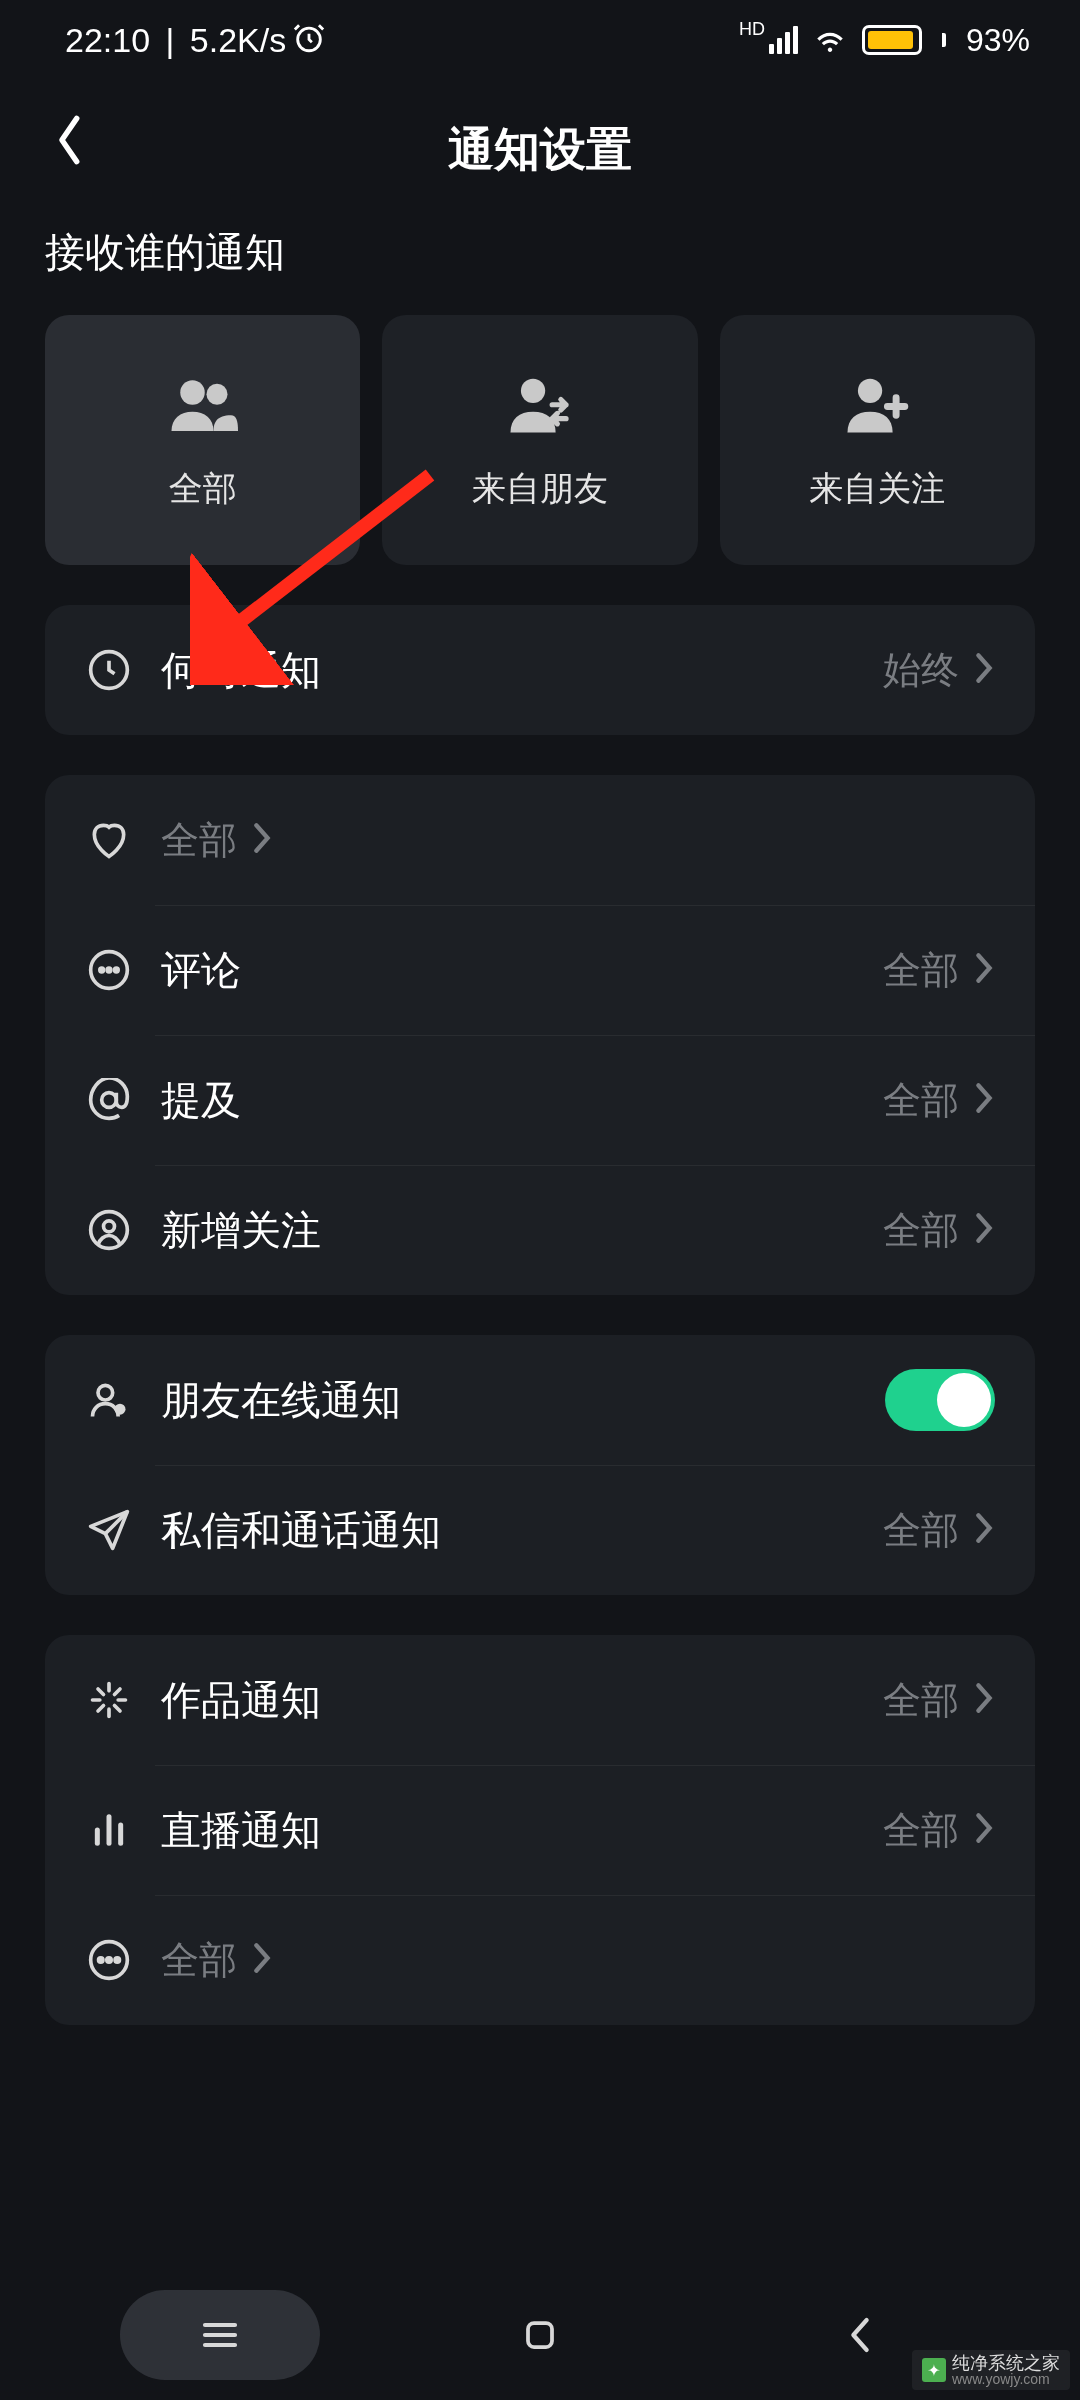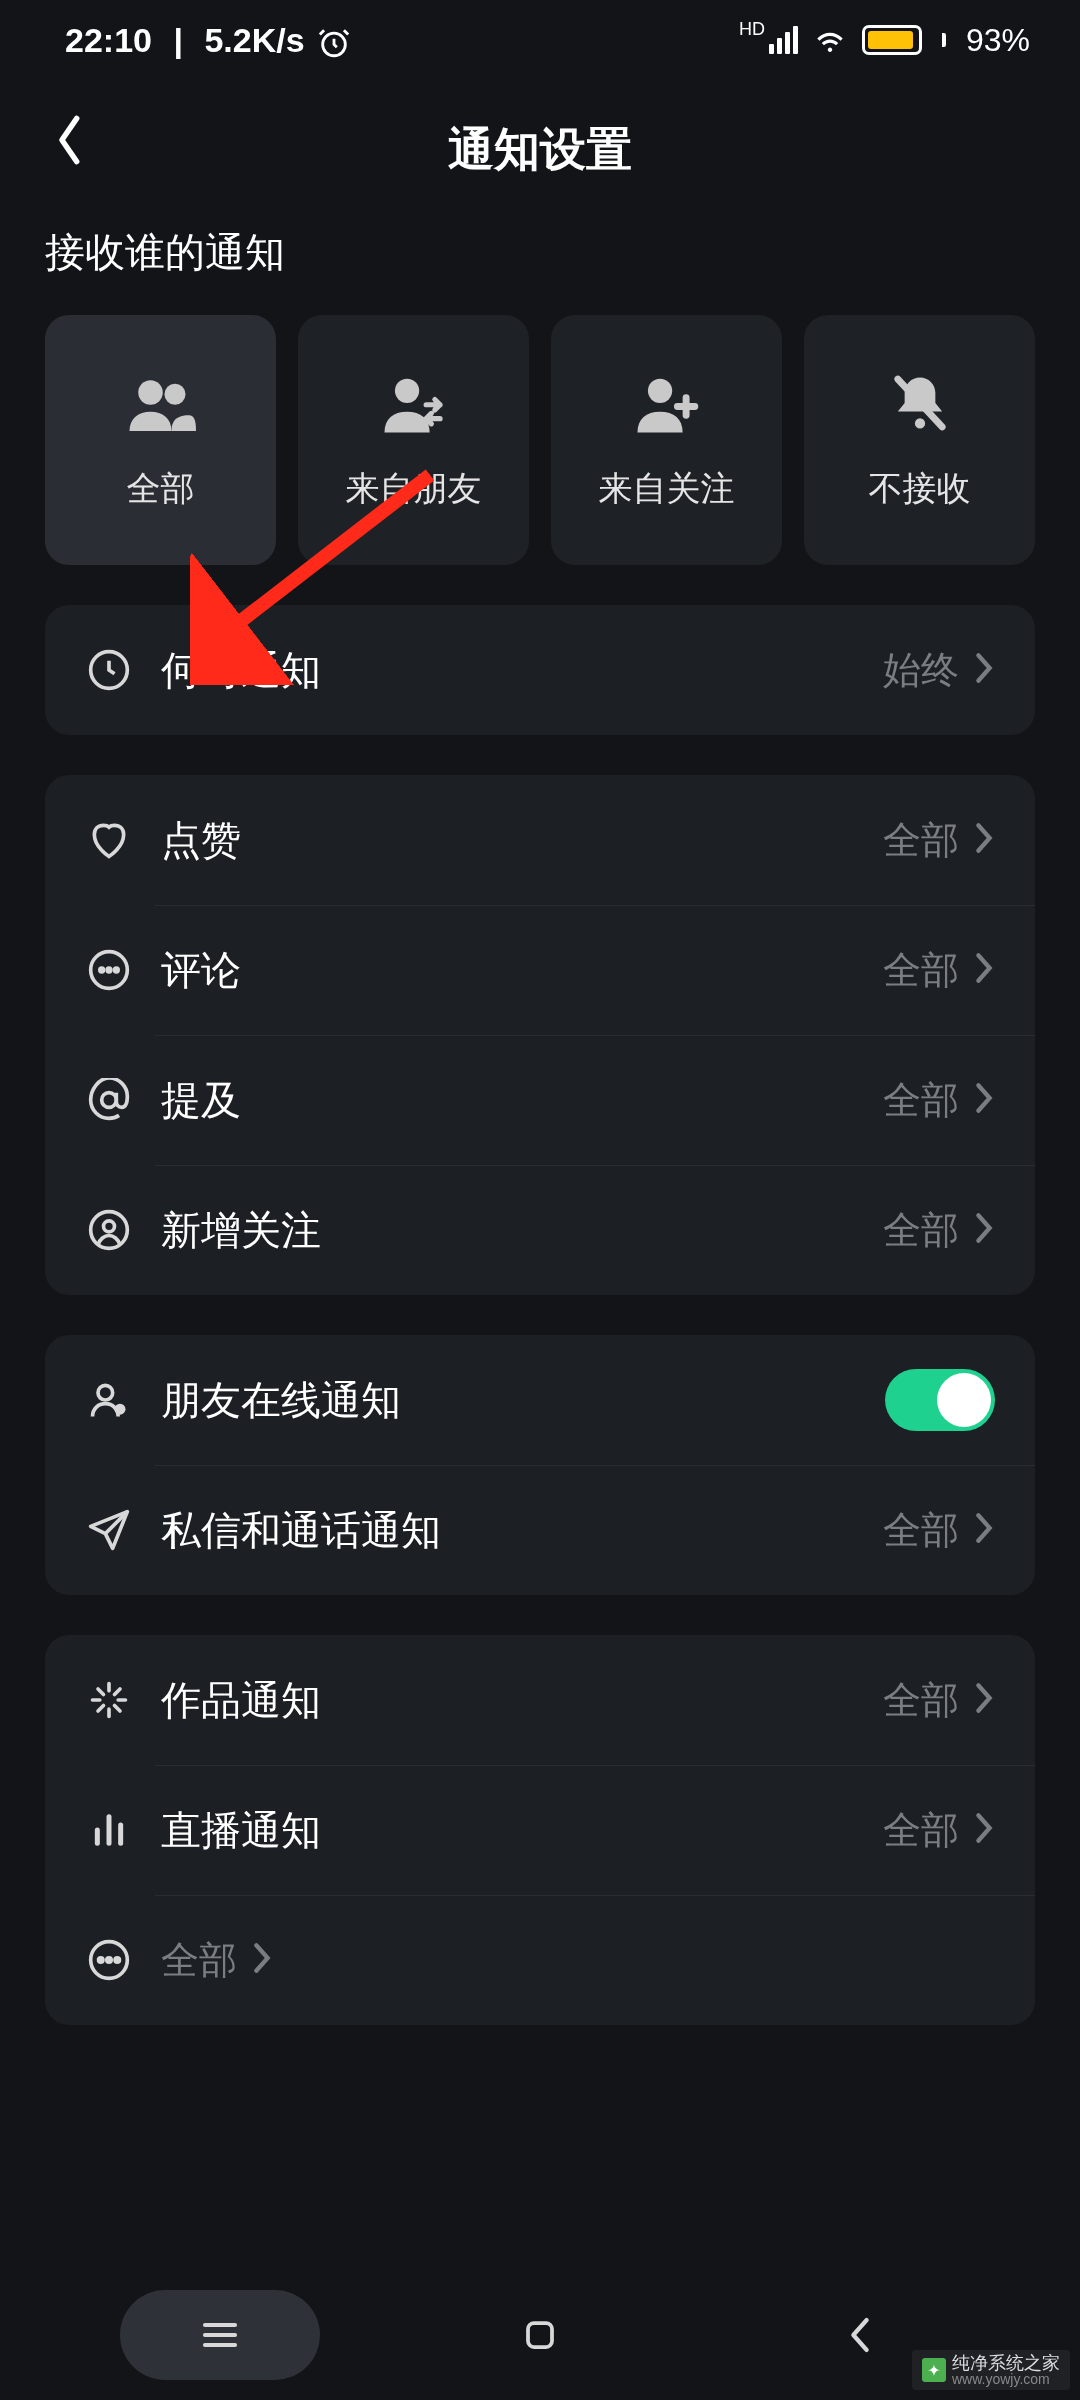--- a/index.html
+++ b/index.html
@@ -14,21 +14,21 @@
     }
     .status-bar {
       display: flex;
       align-items: center;
       justify-content: space-between;
       padding: 25px 50px 25px 65px;
       height: 80px;
       font-size: 34px;
       font-weight: 500;
     }
-    .status-left { display: flex; align-items: flex-end; gap: 12px; font-weight: bold; }
+    .status-left { display: flex; align-items: flex-start; gap: 6px; }
     .status-right { display: flex; align-items: center; gap: 14px; }
     .alarm-icon { display: inline-flex; }
     .signal-group { display: flex; align-items: flex-end; gap: 2px; position: relative; }
     .hd-label { font-size: 18px; position: relative; top: -14px; margin-right: 2px; }
     .signal-bars { display: flex; align-items: flex-end; gap: 3px; }
     .signal-bars span { width: 5px; background: #fff; border-radius: 1px; }
     .signal-bars span:nth-child(1){height:10px}
     .signal-bars span:nth-child(2){height:16px}
     .signal-bars span:nth-child(3){height:22px}
     .signal-bars span:nth-child(4){height:28px}
@@ -212,30 +212,20 @@
   <div class="choice-card">
     <div class="choice-icon">
       <svg width="66" height="60" viewBox="0 0 38 34" fill="#c9c9c9">
           <circle cx="15" cy="10" r="7"></circle>
           <path d="M2 34c0-8 5-12 13-12s13 4 13 12H2z"></path>
           <path d="M30 14v10M25 19h10" stroke="#c9c9c9" stroke-width="4" stroke-linecap="round"></path>
         </svg>
     </div>
     <div class="choice-label">来自关注</div>
   </div>
-  <div class="choice-card">
-    <div class="choice-icon">
-      <svg width="58" height="62" viewBox="0 0 34 36" fill="#c9c9c9">
-          <path d="M17 3c-5 0-9 4-9 9v6l-4 5h26l-4-5v-6c0-5-4-9-9-9z"></path>
-          <circle cx="17" cy="30" r="3"></circle>
-          <line x1="4" y1="4" x2="30" y2="32" stroke="#c9c9c9" stroke-width="4" stroke-linecap="round"></line>
-        </svg>
-    </div>
-    <div class="choice-label">不接收</div>
-  </div>
 </div>
 
 <div class="group">
   <div class="row">
     <div class="row-icon">
       <svg width="44" height="44" viewBox="0 0 24 24" fill="none" stroke="#d8d8d8" stroke-width="2">
           <circle cx="12" cy="12" r="10"></circle>
           <path d="M12 7v5l3 2"></path>
         </svg>
     </div>
@@ -247,21 +237,20 @@
   </div>
 </div>
 
 <div class="group">
   <div class="row">
     <div class="row-icon">
       <svg width="44" height="44" viewBox="0 0 24 24" fill="none" stroke="#d8d8d8" stroke-width="2">
           <path d="M12 21s-8-5-8-12c0-3 2-5 5-5 2 0 3 1 3 1s1-1 3-1c3 0 5 2 5 5 0 7-8 12-8 12z"></path>
         </svg>
     </div>
-    <div class="row-label">点赞</div>
     <div class="row-value">全部</div>
     <span class="chevron"><svg width="22" height="34" viewBox="0 0 14 24" fill="none" stroke="#7a7d82" stroke-width="3" stroke-linecap="round">
           <polyline points="3 3 11 12 3 21"></polyline>
         </svg></span>
   </div>
   <div class="row">
     <div class="row-icon">
       <svg width="44" height="44" viewBox="0 0 24 24" fill="none" stroke="#d8d8d8" stroke-width="2">
           <circle cx="12" cy="12" r="10"></circle>
           <circle cx="8" cy="12" r="1" fill="#d8d8d8"></circle>

